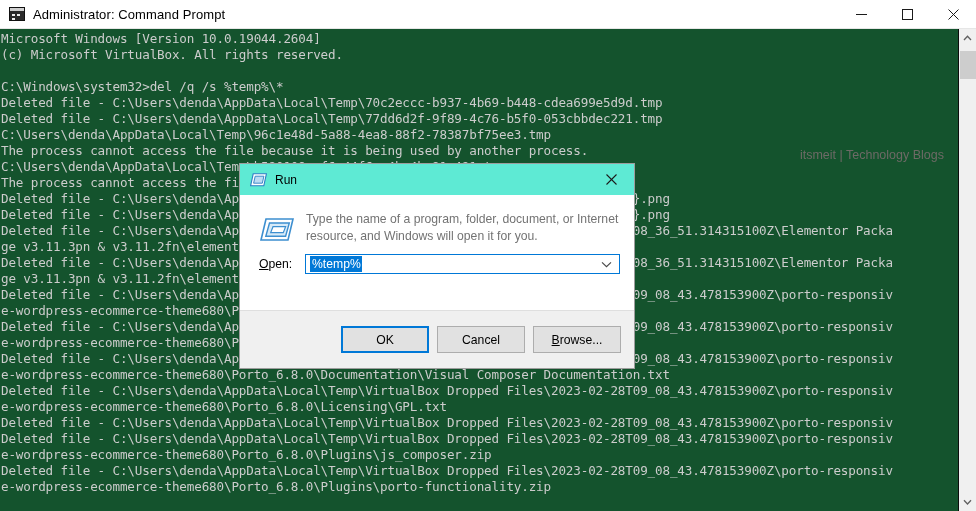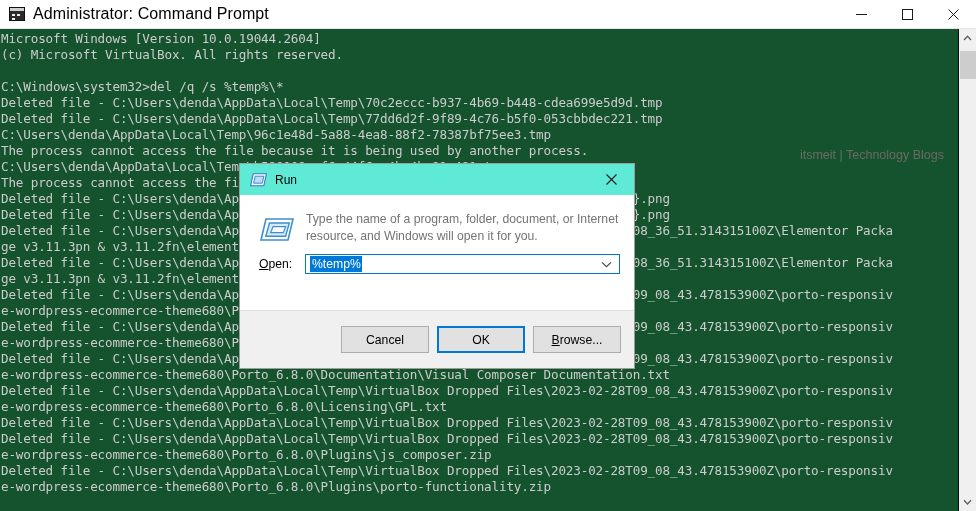--- a/index.html
+++ b/index.html
@@ -48,21 +48,21 @@
   .tb-icon::after {
     content: "";
     position: absolute;
     left: 2px; top: 6px;
     width: 3px; height: 2px;
     background: #f0f0f0;
     box-shadow: 5px 0 0 #f0f0f0, 0 4px 0 #f0f0f0;
   }
   .tb-title {
     margin-left: 8px;
-    font-size: 16px;
+    font-size: 13px;
     color: #000000;
     white-space: nowrap;
     letter-spacing: 0.1px;
   }
   .tb-spacer { flex: 1 1 auto; }
   .tb-btn {
     width: 46px; height: 28px;
     display: flex;
     align-items: center;
     justify-content: center;
@@ -371,22 +371,22 @@
           <span class="rd-caret">
             <svg width="11" height="7" viewBox="0 0 11 7">
                 <polyline points="1,1.4 5.5,5.6 10,1.4"></polyline>
               </svg>
           </span>
         </div>
       </div>
     </div>
 
     <div class="rd-footer">
+      <button class="rd-btn default">OK</button>
       <button class="rd-btn">Cancel</button>
-      <button class="rd-btn default">OK</button>
       <button class="rd-btn">
           <u>B</u>
           <span>rowse...</span>
         </button>
     </div>
 
   </div>
 
 </div>
 

